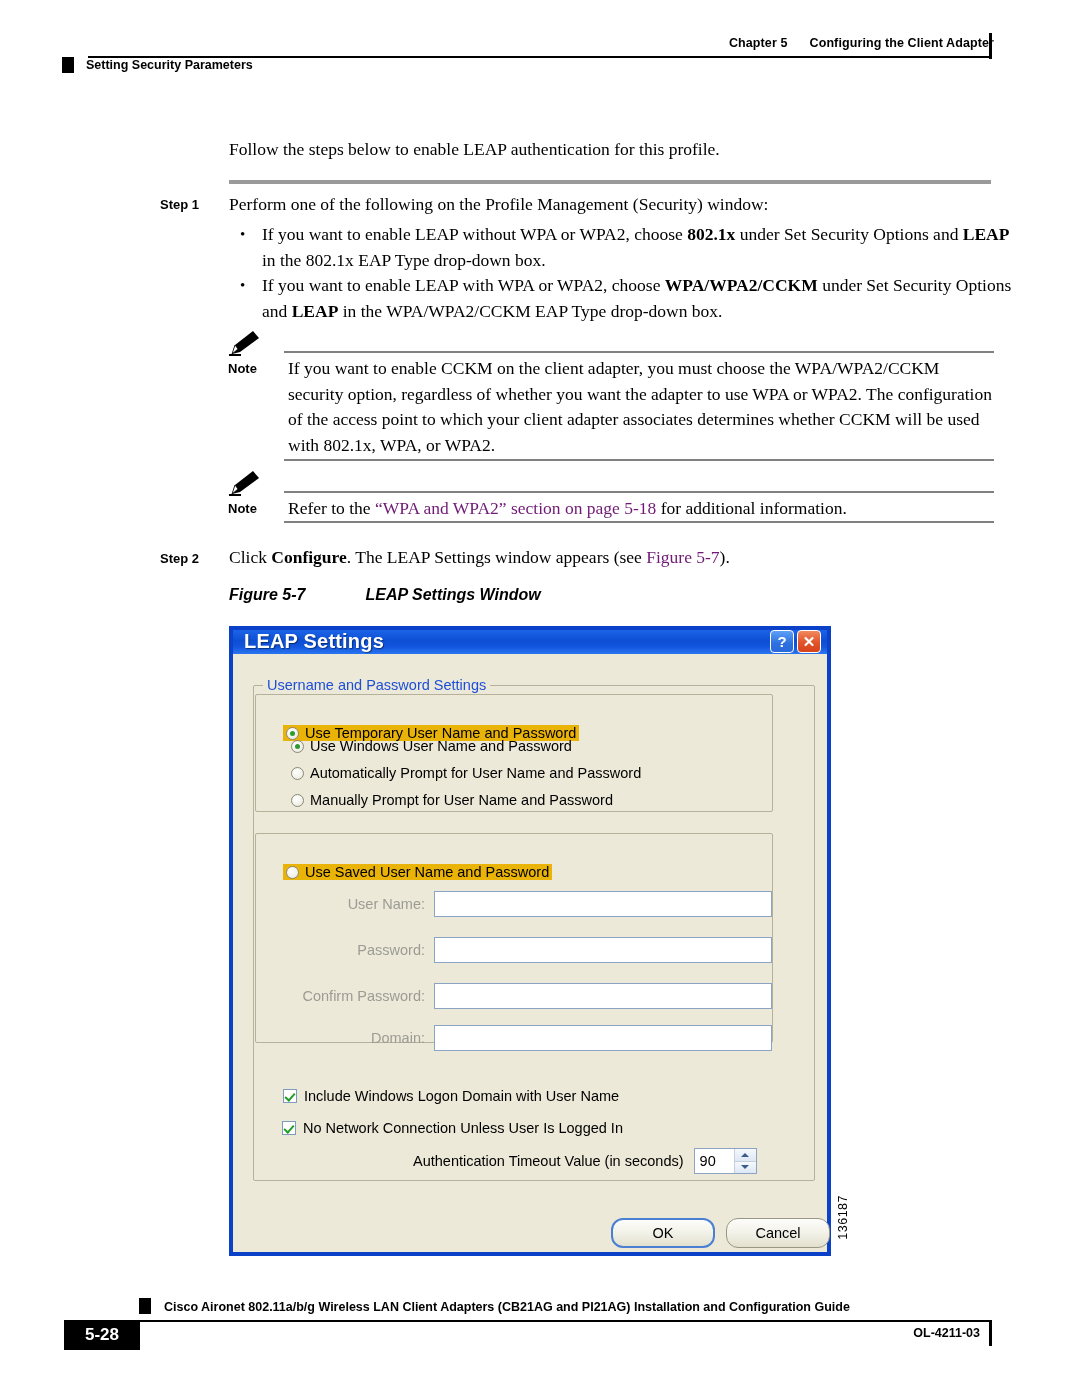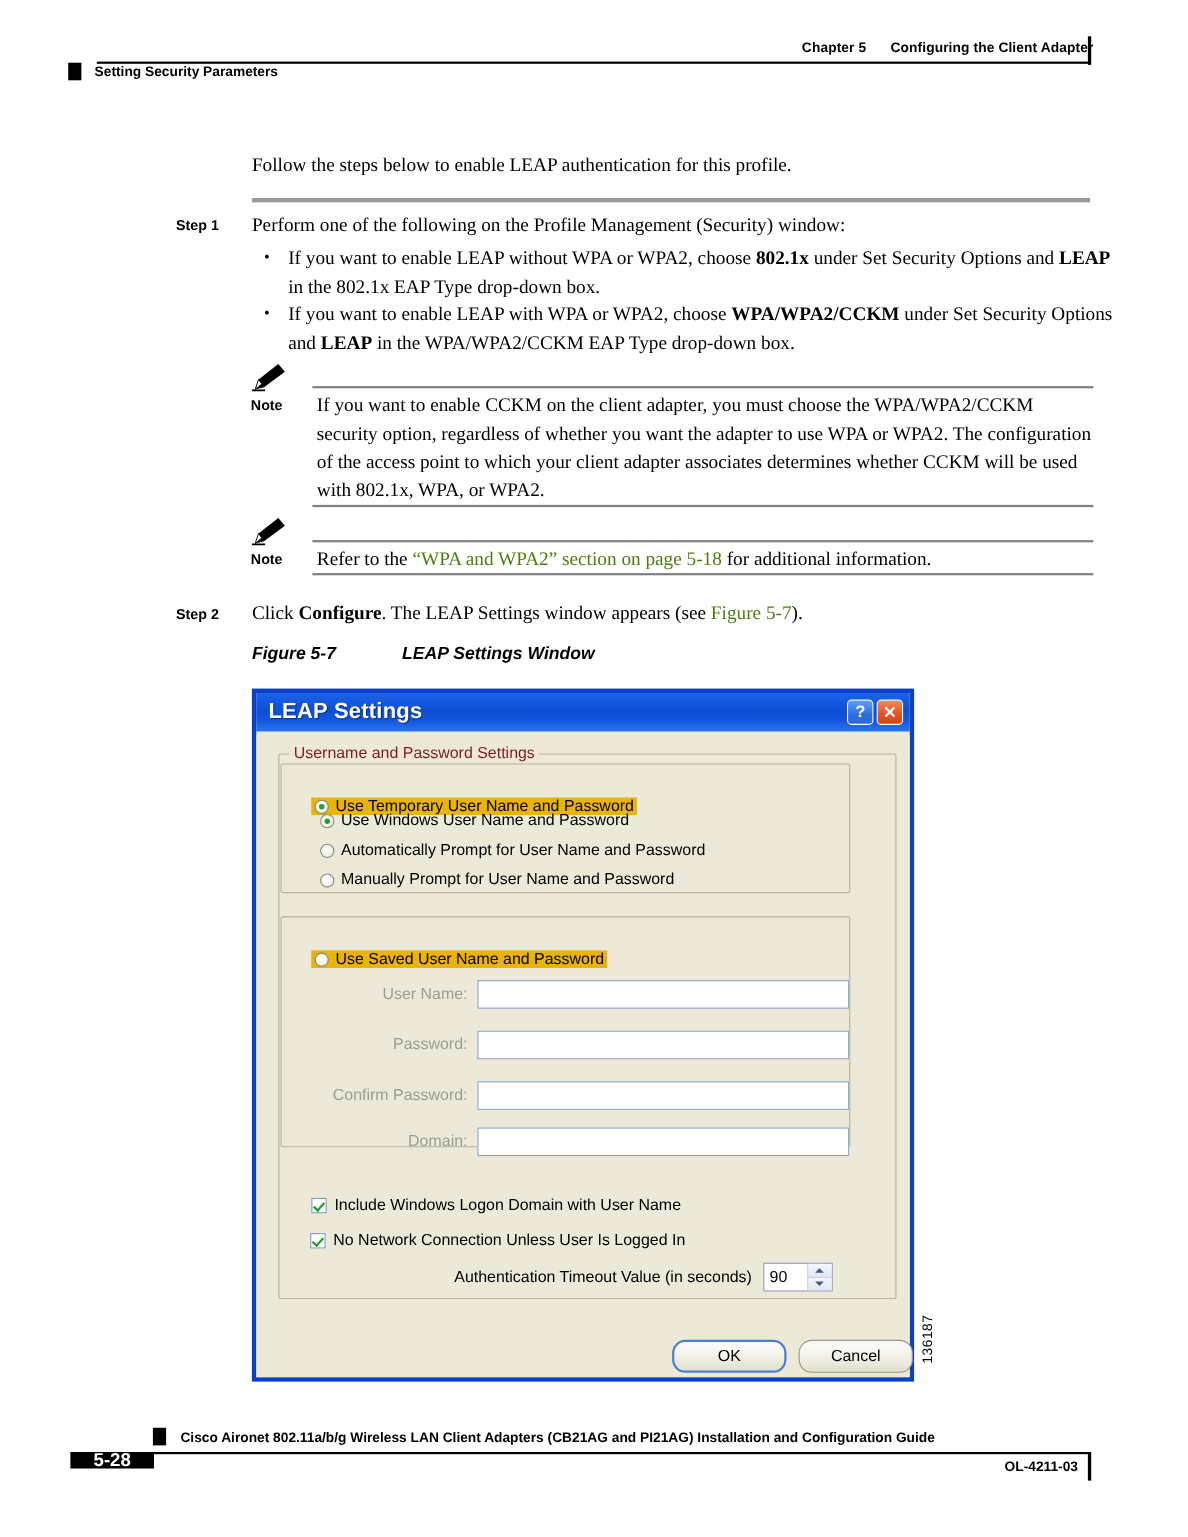--- a/index.html
+++ b/index.html
@@ -151,21 +151,21 @@
   #note-1 .note-text { width: 706px; }
 
   #note-2 { left: 228px; top: 470px; width: 766px; }
   #note-2 .note-rule-top { width: 710px; }
   #note-2 .note-rule-bot { top: 51px; width: 710px; }
   #note-2 .note-text { width: 706px; }
 
   #step2-label { left: 160px; top: 551px; }
   #step2-body  { left: 229px; top: 545px; width: 770px; }
 
-  .link { color: #4d7c0f; margin-top: 35px; }
+  .link { color: #701a75; margin-top: 35px; }
 
   
   .figure-caption {
     position: absolute;
     left: 229px; top: 586px;
     font-family: "Liberation Sans", sans-serif;
     font-weight: bold;
     font-style: italic;
     font-size: 16px;
     white-space: nowrap;
@@ -180,24 +180,24 @@
     height: 630px;
     background: #ECE9D8;
     border: 4px solid #0B41C8;
     box-sizing: border-box;
     font-family: "Liberation Sans", sans-serif;
   }
   .xp-titlebar {
     position: absolute;
     left: 0; top: 0;
     width: 100%;
-    height: 35px;
+    height: 24px;
     background: linear-gradient(180deg,#1b63e8 0%, #0d4fd4 45%, #1255de 70%, #2a76f0 100%);
     display: flex;
-    align-items: center;
+    align-items: flex-start;
   }
   .xp-title {
     color: #ffffff;
     font-weight: bold;
     font-size: 20px;
     margin-left: 11px;
     text-shadow: 1px 1px 1px rgba(0,0,0,.45);
     letter-spacing: .2px;
   }
   .xp-titlebtns {
@@ -239,21 +239,21 @@
     border: 1px solid #b5b19a;
     border-radius: 2px;
     box-sizing: border-box;
   }
   .group > .group-label {
     position: absolute;
     top: -9px; left: 9px;
     background: #ECE9D8;
     padding: 0 4px;
     font-size: 14.5px;
-    color: #7f1d1d;
+    color: #1d4ed8;
     white-space: nowrap;
     text-align: right;
   }
 
   #grp-outer {
     left: 20px; top: 17px;
     width: 562px; height: 496px;
   }
   #grp-temp {
     left: 22px; top: 26px;
@@ -461,21 +461,21 @@
   }
   .ftr-rule {
     position: absolute;
     left: 88px; top: 22px;
     width: 902px; height: 2px;
     background: #000;
   }
   .ftr-pagebox {
     position: absolute;
     left: 64px; top: 22px;
-    width: 76px; height: 15px;
+    width: 76px; height: 30px;
     background: #000;
     display: flex;
     align-items: center;
     justify-content: center;
   }
   .ftr-pagenum {
     color: #fff;
     font-family: "Liberation Sans", sans-serif;
     font-weight: bold;
     font-size: 17px;

